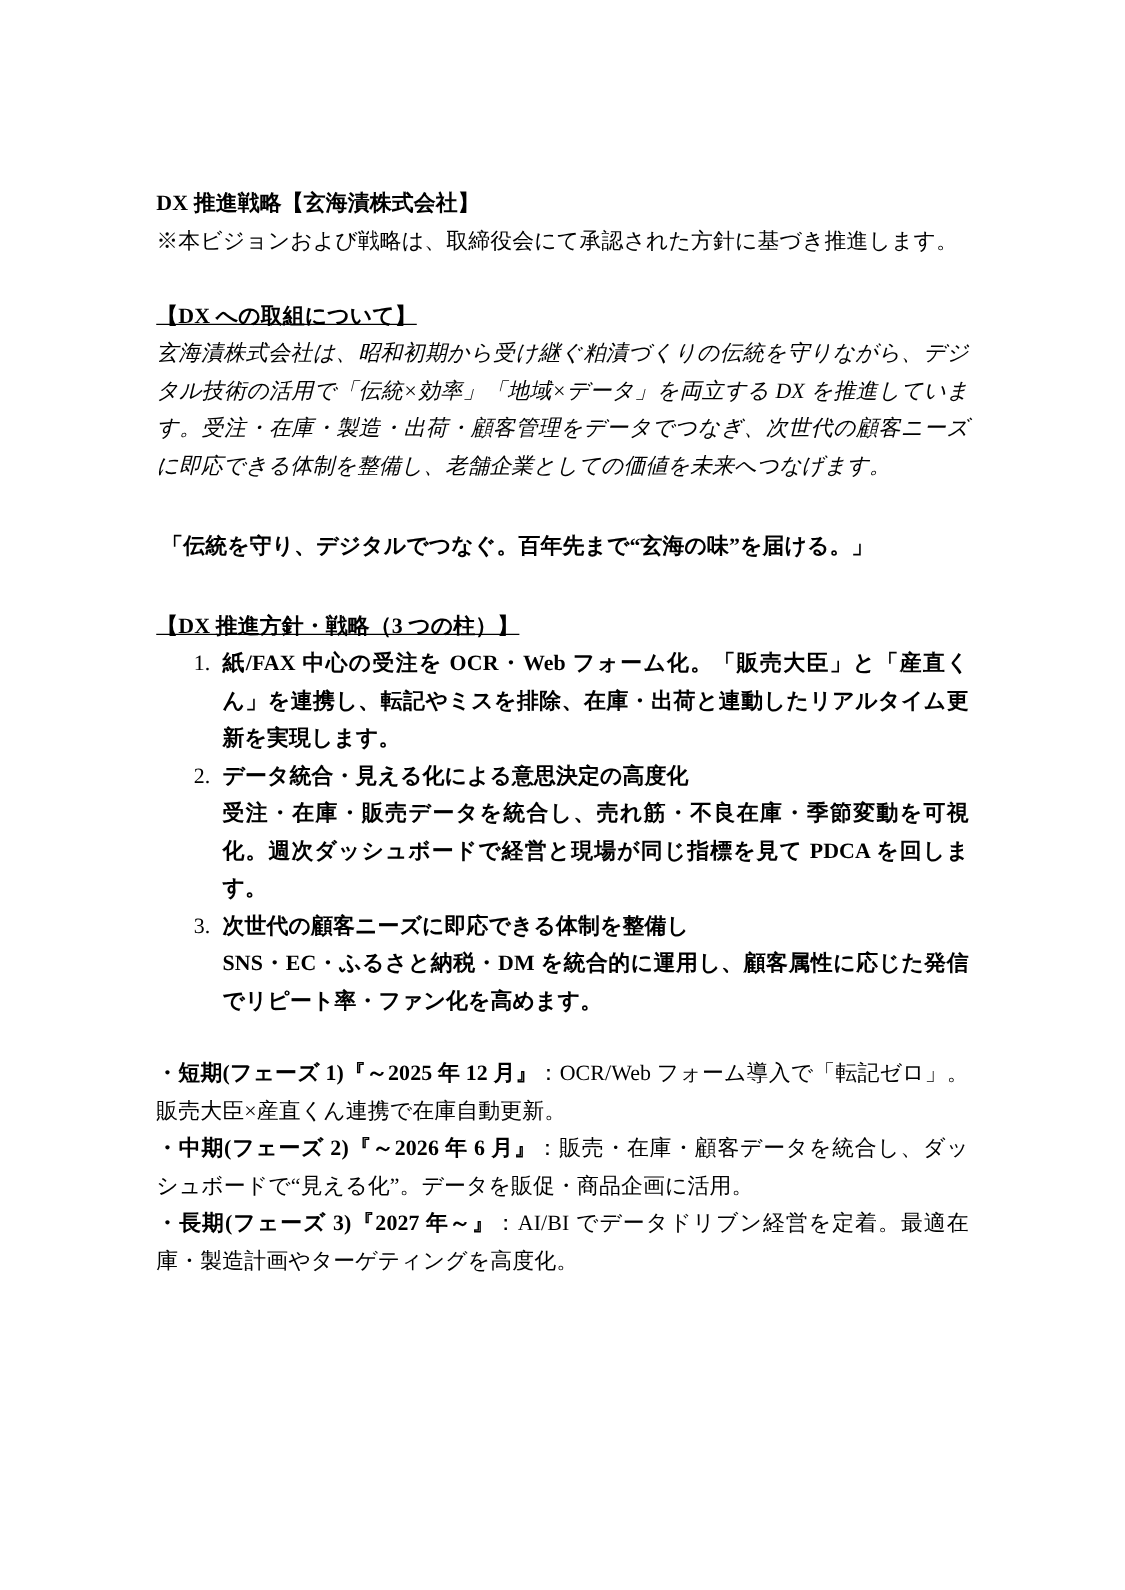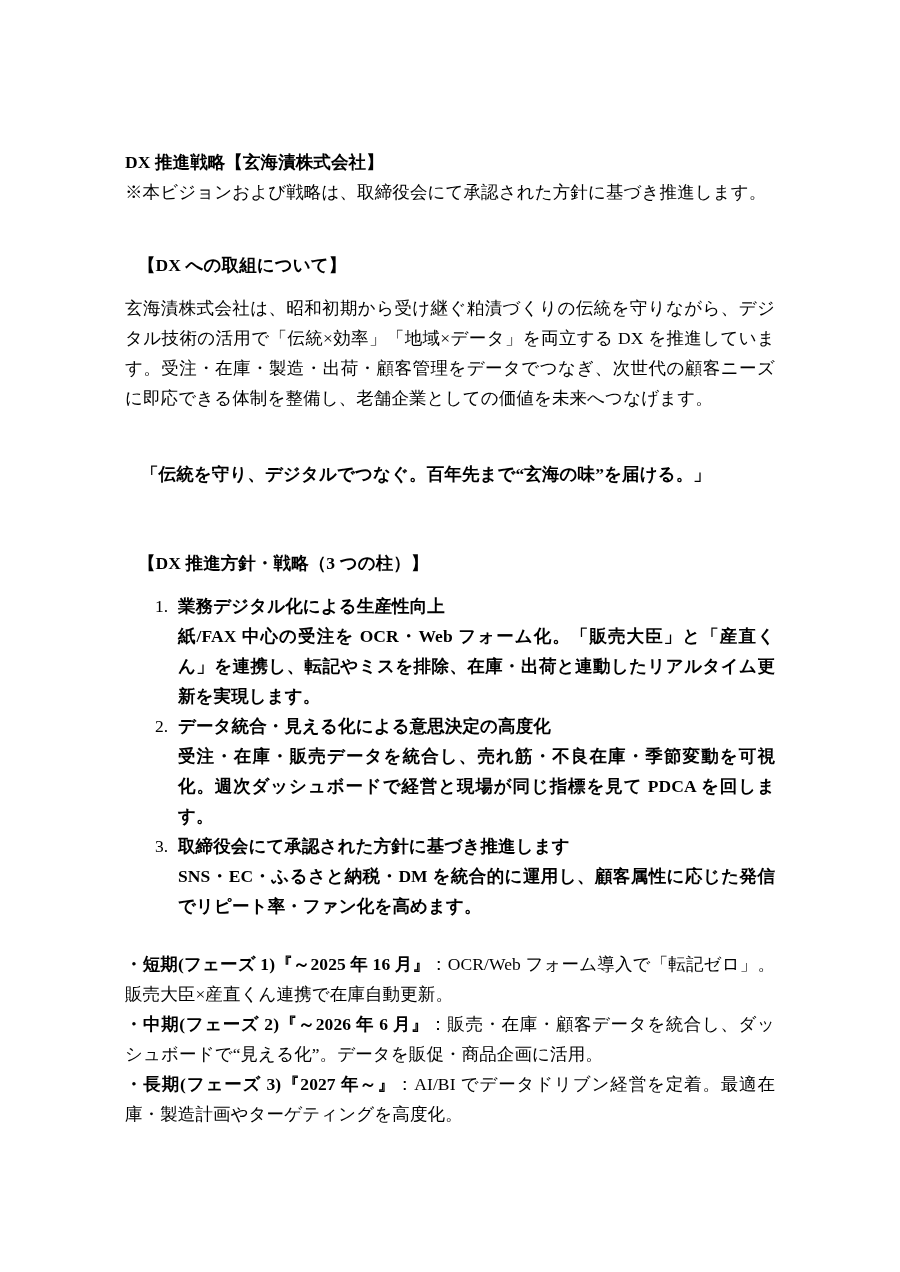--- a/index.html
+++ b/index.html
@@ -55,30 +55,32 @@
     font-weight: bold;
     margin: 0;
   }
 
   .line {
     margin: 0;
   }
 
   .heading {
     font-weight: bold;
-    margin: 13px;
+    margin: 0;
+    text-decoration: underline;
   }
 
   .para {
     margin: 0;
+    font-style: italic;
   }
 
   .quote {
     font-weight: bold;
-    margin: 16px;
+    margin: 4px;
   }
 
   
   .gap {
     height: 30px;
   }
   .gap-sm {
     height: 28px;
   }
 
@@ -136,40 +138,39 @@
     <div class="gap"></div>
 
     <p class="quote">「伝統を守り、デジタルでつなぐ。百年先まで“玄海の味”を届ける。」</p>
 
     <div class="gap"></div>
 
     <p class="heading">【DX 推進方針・戦略（3 つの柱）】</p>
     <ol class="olist">
       <li class="olist-item">
         <span class="olist-marker">1.</span>
-        <p class="li-title">業務デジタル化による生産性向上</p>
         <p class="li-desc">紙/FAX 中心の受注を OCR・Web フォーム化。「販売大臣」と「産直くん」を連携し、転記やミスを排除、在庫・出荷と連動したリアルタイム更新を実現します。</p>
       </li>
       <li class="olist-item">
         <span class="olist-marker">2.</span>
         <p class="li-title">データ統合・見える化による意思決定の高度化</p>
         <p class="li-desc">受注・在庫・販売データを統合し、売れ筋・不良在庫・季節変動を可視化。週次ダッシュボードで経営と現場が同じ指標を見て PDCA を回します。</p>
       </li>
       <li class="olist-item">
         <span class="olist-marker">3.</span>
-        <p class="li-title">取締役会にて承認された方針に基づき推進します</p>
+        <p class="li-title">次世代の顧客ニーズに即応できる体制を整備し</p>
         <p class="li-desc">SNS・EC・ふるさと納税・DM を統合的に運用し、顧客属性に応じた発信でリピート率・ファン化を高めます。</p>
       </li>
     </ol>
 
     <div class="gap-sm"></div>
 
 
     <p class="phase">
-      <b>・短期(フェーズ 1)『～2025 年 16 月』</b><span>：</span><span>OCR/Web フォーム導入で「転記ゼロ」。販売大臣×産直くん連携で在庫自動更新。</span>
+      <b>・短期(フェーズ 1)『～2025 年 12 月』</b><span>：</span><span>OCR/Web フォーム導入で「転記ゼロ」。販売大臣×産直くん連携で在庫自動更新。</span>
     </p>
     <p class="phase">
       <b>・中期(フェーズ 2)『～2026 年 6 月』</b><span>：</span><span>販売・在庫・顧客データを統合し、ダッシュボードで“見える化”。データを販促・商品企画に活用。</span>
     </p>
     <p class="phase">
       <b>・長期(フェーズ 3)『2027 年～』</b><span>：</span><span>AI/BI でデータドリブン経営を定着。最適在庫・製造計画やターゲティングを高度化。</span>
     </p>
 
   </div>
 </div>

